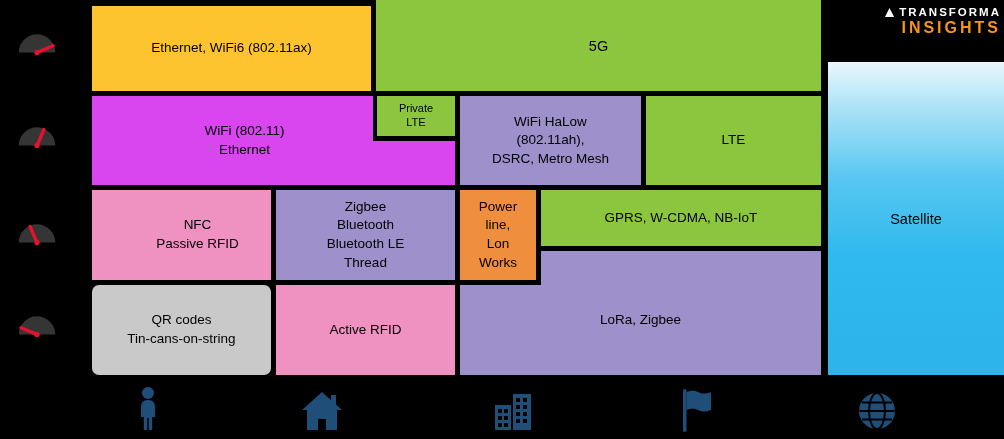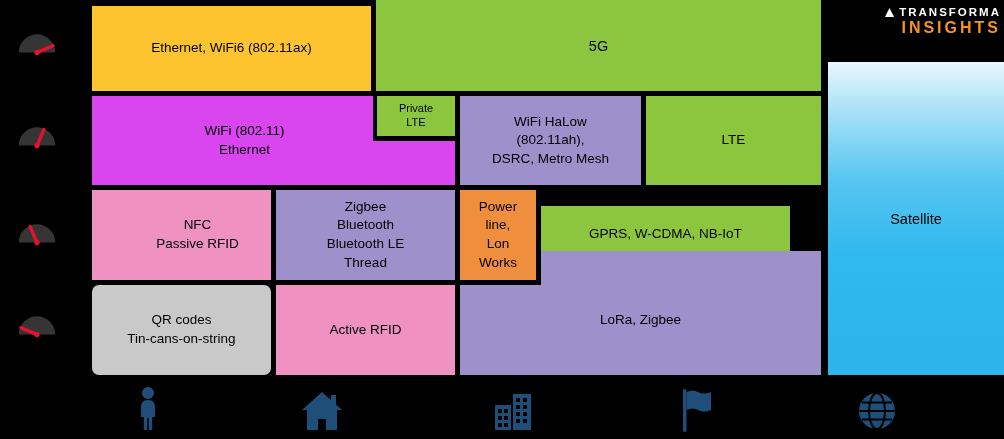--- a/index.html
+++ b/index.html
@@ -105,21 +105,21 @@
 Thread</span>
   </div>
 
   <div class="block" style="left: 460px; top: 190px; width: 76px; height: 90px; background-color: rgb(239, 143, 62);">
     <span class="bt">Power
 line,
 Lon
 Works</span>
   </div>
 
-  <div class="block" style="left: 541px; top: 206px; width: 249px; height: 56px; background-color: rgb(140, 198, 62);">
+  <div class="block" style="left: 541px; top: 190px; width: 280px; height: 56px; background-color: rgb(140, 198, 62);">
     <span class="bt">GPRS, W-CDMA, NB-IoT</span>
   </div>
 
   <div class="block" style="left: 460px; top: 251px; width: 361px; height: 124px; clip-path: polygon(81px 0px, 100% 0px, 100% 100%, 0px 100%, 0px 34px, 81px 34px); background-color: rgb(157, 144, 203);">
     <span class="bt" style="margin-top:14px;">LoRa, Zigbee</span>
   </div>
 
   <div class="block" style="left: 92px; top: 285px; width: 179px; height: 90px; background-color: rgb(201, 201, 201); border-radius: 7px;">
     <span class="bt">QR codes
 Tin-cans-on-string</span>

